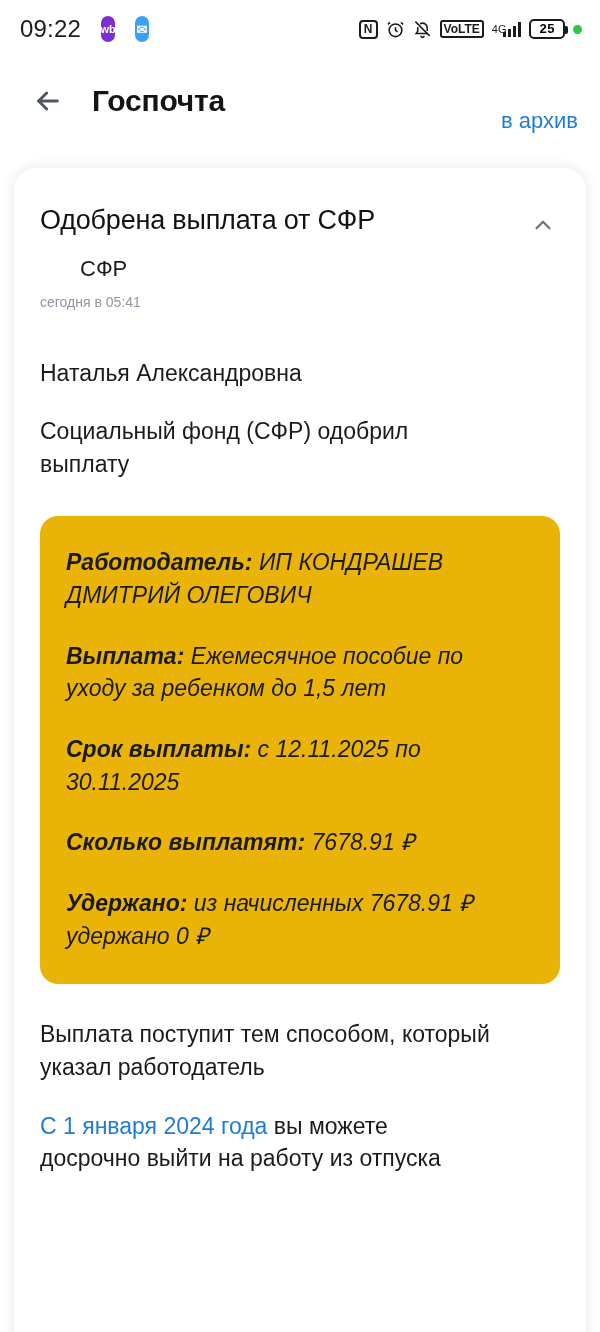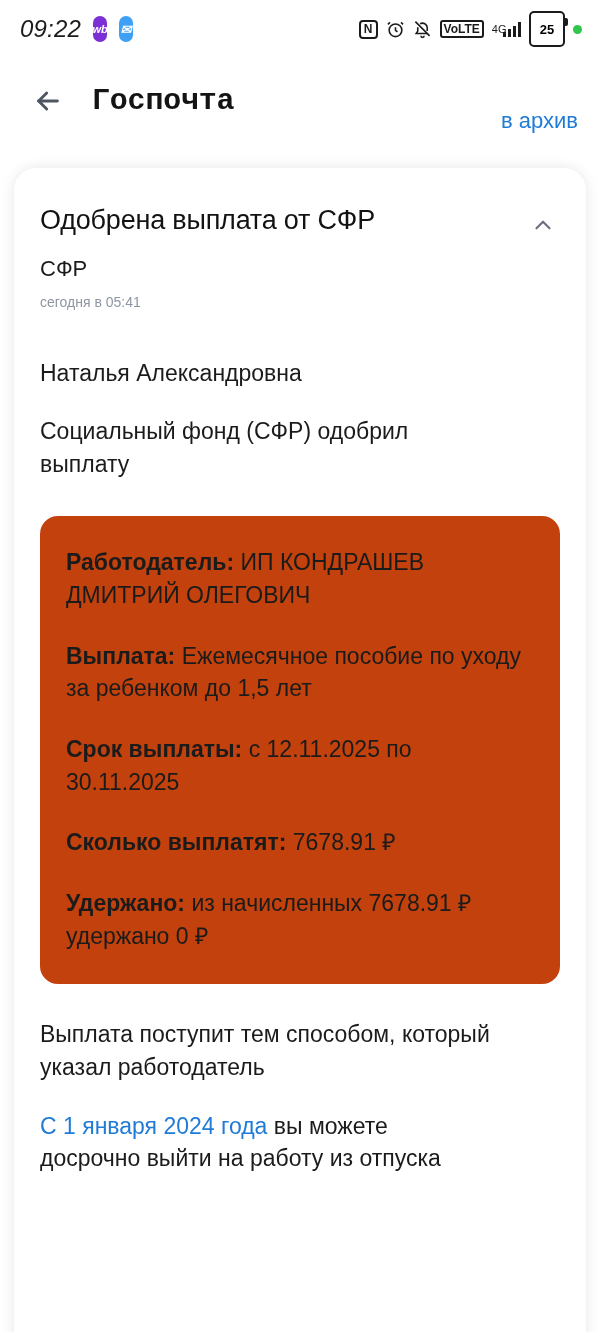--- a/index.html
+++ b/index.html
@@ -25,22 +25,21 @@
     flex: 0 0 58px;
     display: flex;
     align-items: center;
     justify-content: space-between;
     padding: 0 18px 0 20px;
     background: #ffffff;
   }
   .status-left {
     display: flex;
     align-items: center;
-    gap: 12px;
-    font-style: italic;
+    gap: 20px;
   }
   .status-time {
     font-size: 24px;
     color: #1b1b1b;
     letter-spacing: 0.2px;
   }
   .app-badge {
     width: 14px;
     height: 26px;
     border-radius: 7px;
@@ -95,29 +94,30 @@
   .bars i {
     display: block;
     width: 3.5px;
     background: #1b1b1b;
   }
   .bars i:nth-child(1) { height: 5px; }
   .bars i:nth-child(2) { height: 8px; }
   .bars i:nth-child(3) { height: 11px; }
   .bars i:nth-child(4) { height: 15px; }
   .battery {
-    width: 36px; height: 36px;
+    width: 36px; height: 20px;
     border: 2px solid #1b1b1b;
     border-radius: 5px;
     position: relative;
     display: flex;
     align-items: center;
     justify-content: center;
     font-size: 13px;
     font-weight: bold;
+    font-family: Liberation Mono, monospace;
   }
   .battery::after {
     content: "";
     position: absolute;
     right: -5px; top: 5px;
     width: 3px; height: 8px;
     background: #1b1b1b;
     border-radius: 0 2px 2px 0;
   }
   .green-dot {
@@ -142,21 +142,20 @@
     justify-content: center;
     color: #4f5561;
     flex: 0 0 auto;
   }
   .header-title {
     font-size: 30px;
     font-weight: bold;
     color: #141414;
     margin-left: 22px;
     letter-spacing: -0.2px;
-    font-family: Liberation Mono, monospace;
   }
   .archive-link {
     margin-left: auto;
     font-size: 22px;
     color: #1f7bd6;
     margin-top: 40px;
   }
 
   
   .content {
@@ -192,20 +191,21 @@
     display: flex;
     align-items: center;
     justify-content: center;
     color: #6a7080;
     margin-top: 4px;
   }
   .sender {
     margin-top: 14px;
     font-size: 22px;
     color: #1b1b1b;
+    margin-left: 40px;
   }
   .timestamp {
     margin-top: 12px;
     font-size: 14px;
     color: #8e95a3;
   }
   .greeting {
     margin-top: 48px;
     font-size: 23px;
     color: #1b1b1b;
@@ -215,23 +215,24 @@
     margin-top: 26px;
     font-size: 23px;
     color: #1b1b1b;
     line-height: 1.42;
     max-width: 430px;
   }
 
   
   .details {
     margin-top: 36px;
-    background: #c2410c;
+    background: #eab308;
     border-radius: 18px;
     padding: 30px 36px 32px 26px;
+    font-style: italic;
   }
   .detail-row {
     font-size: 23px;
     color: #1b1b1b;
     line-height: 1.42;
     margin-bottom: 28px;
   }
   .detail-row:last-child { margin-bottom: 0; }
   .detail-row b { font-weight: bold; }
 

